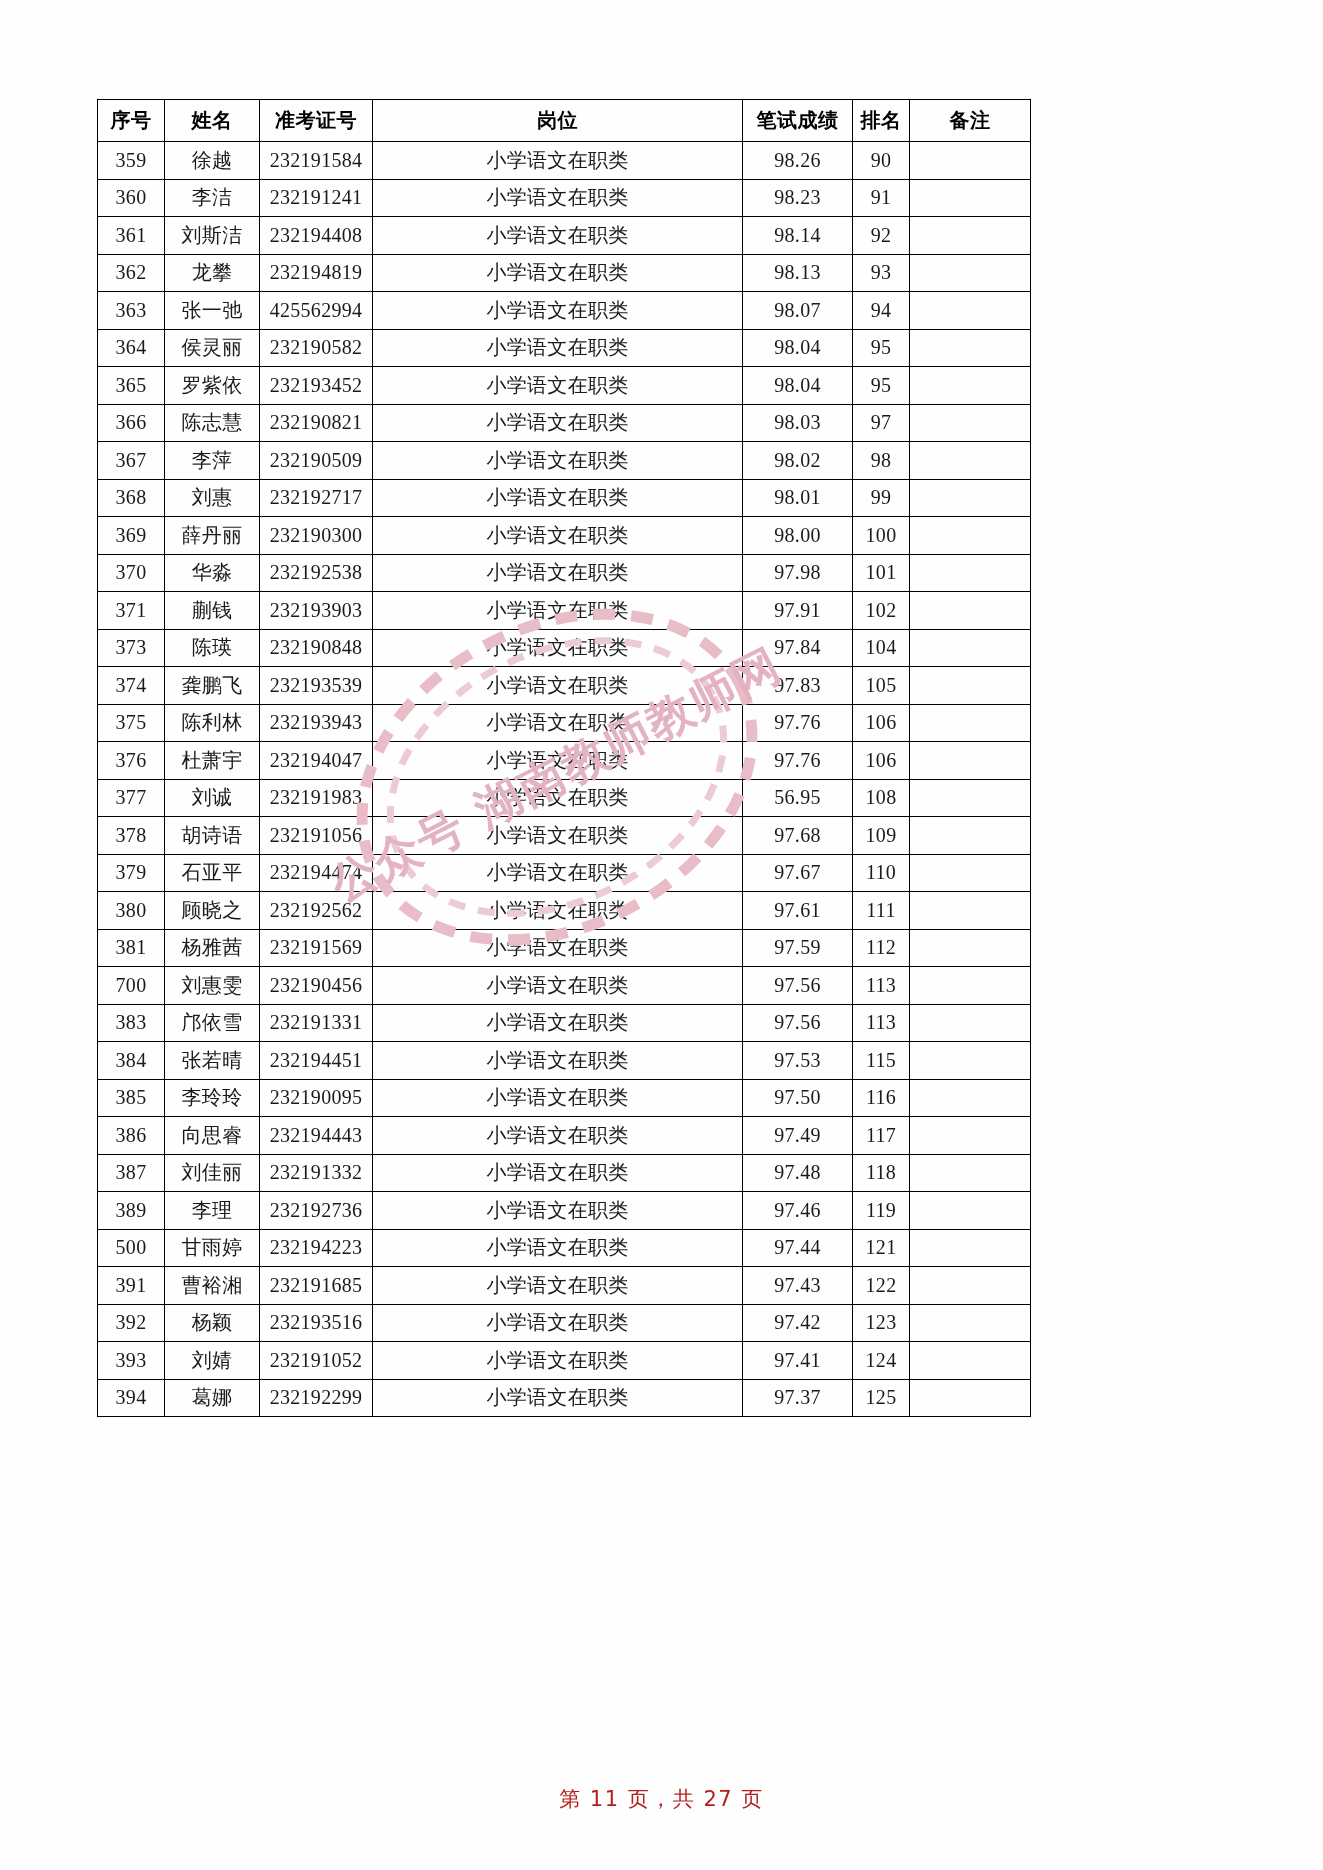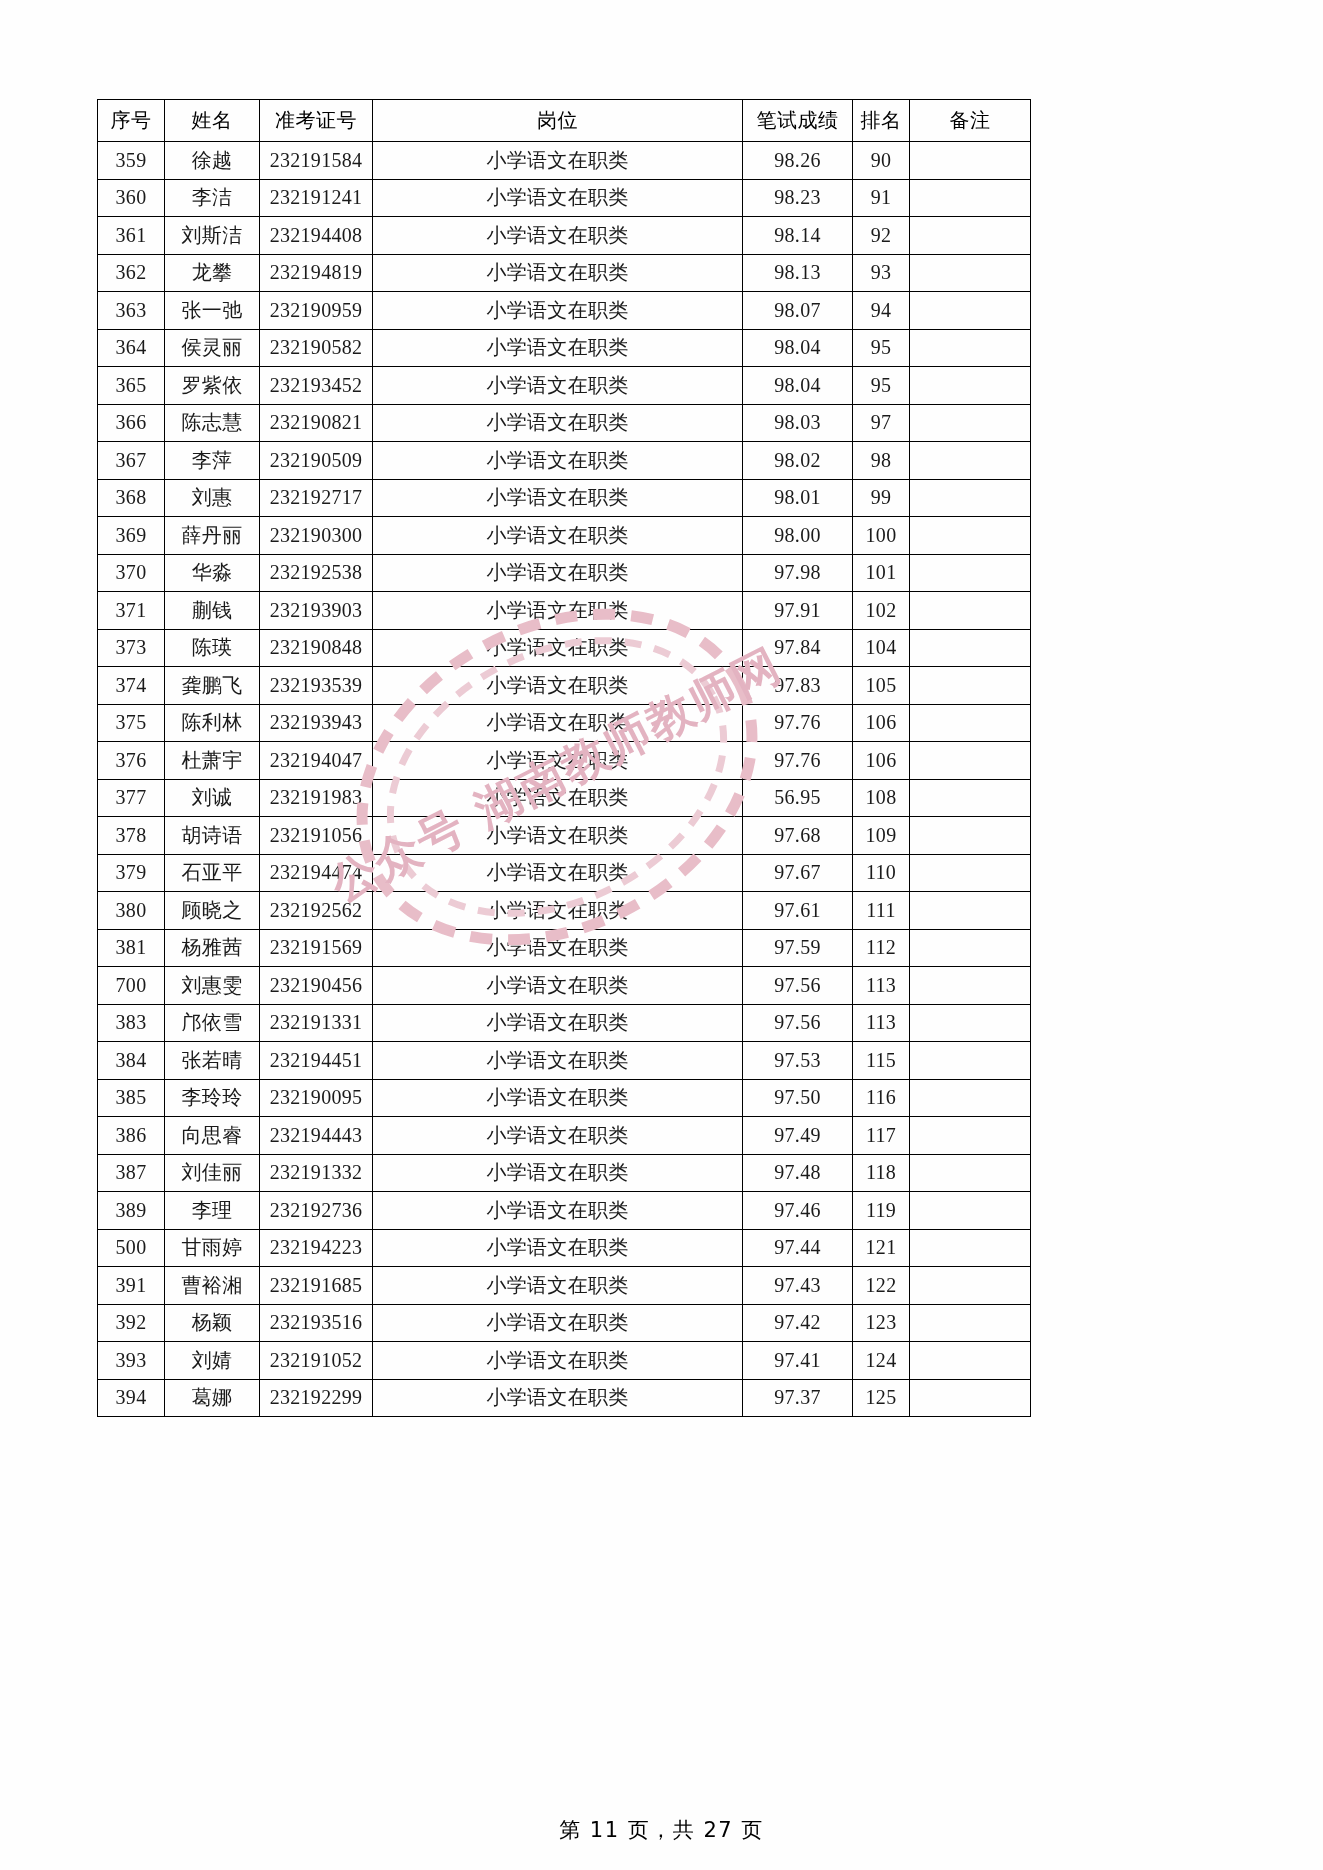--- a/index.html
+++ b/index.html
@@ -34,21 +34,21 @@
   table.result-table td {
     border: 1.5px solid #000000;
     text-align: center;
     vertical-align: middle;
     color: #1a1a1a;
     padding: 0;
   }
   table.result-table thead th {
     height: 41px;
     font-family: "DejaVu Sans", "Liberation Sans", sans-serif;
-    font-weight: normal;
+    font-weight: bold;
     font-size: 20px;
     letter-spacing: 0.5px;
     color: #000000;
   }
   table.result-table tbody td {
     height: 36.5px;
     font-size: 20px;
     font-weight: normal;
     letter-spacing: 0.3px;
   }
@@ -82,23 +82,22 @@
   .watermark svg { display: block; }
 
   .footer {
     position: absolute;
     left: 0;
     top: 1785px;
     width: 1323px;
     text-align: center;
     font-family: "DejaVu Sans", "Liberation Sans", sans-serif;
     font-size: 21px;
-    color: #000000;
+    color: #b91c1c;
     letter-spacing: 1.5px;
-    margin-top: 31px;
   }
 </style>
 </head>
 <body>
 
 <div class="page">
 
   <div class="table-wrap">
     <table class="result-table">
       <colgroup>
@@ -154,21 +153,21 @@
             <td class="c-name">龙攀</td>
             <td class="c-code">232194819</td>
             <td class="c-post">小学语文在职类</td>
             <td class="c-score">98.13</td>
             <td class="c-rank">93</td>
             <td class="c-note"></td>
           </tr>
           <tr>
             <td class="c-idx">363</td>
             <td class="c-name">张一弛</td>
-            <td class="c-code">232190959</td>
+            <td class="c-code">425562994</td>
             <td class="c-post">小学语文在职类</td>
             <td class="c-score">98.07</td>
             <td class="c-rank">94</td>
             <td class="c-note"></td>
           </tr>
           <tr>
             <td class="c-idx">364</td>
             <td class="c-name">侯灵丽</td>
             <td class="c-code">232190582</td>
             <td class="c-post">小学语文在职类</td>

